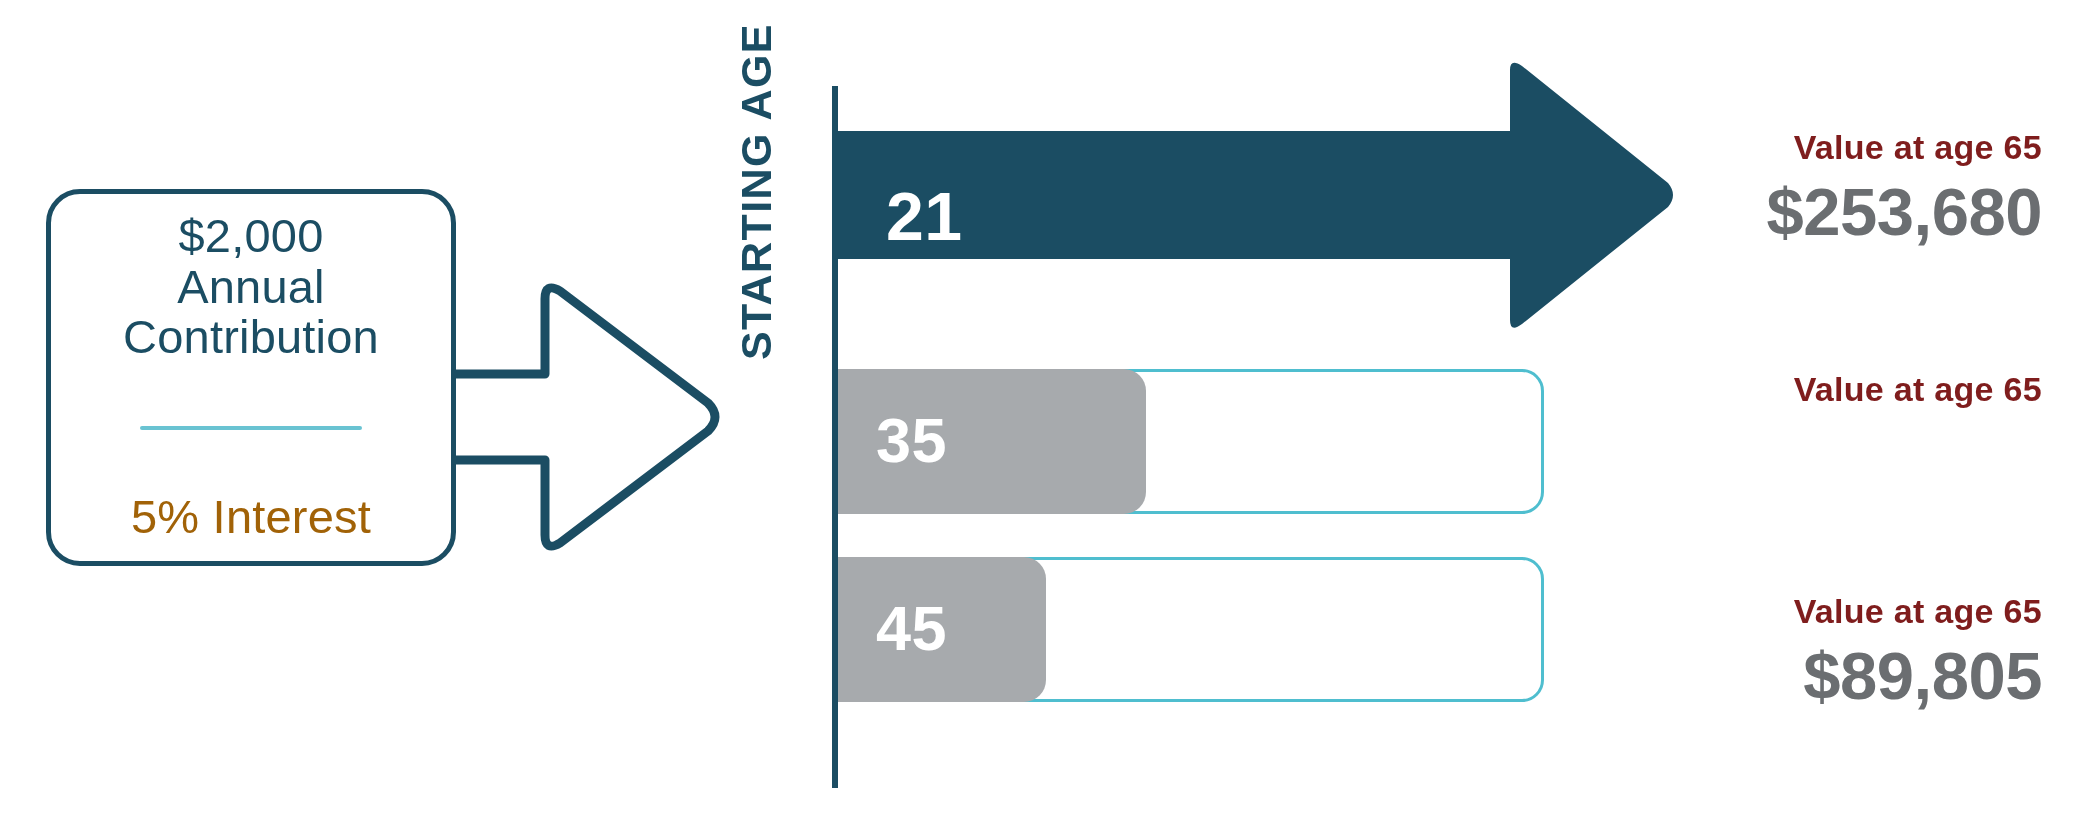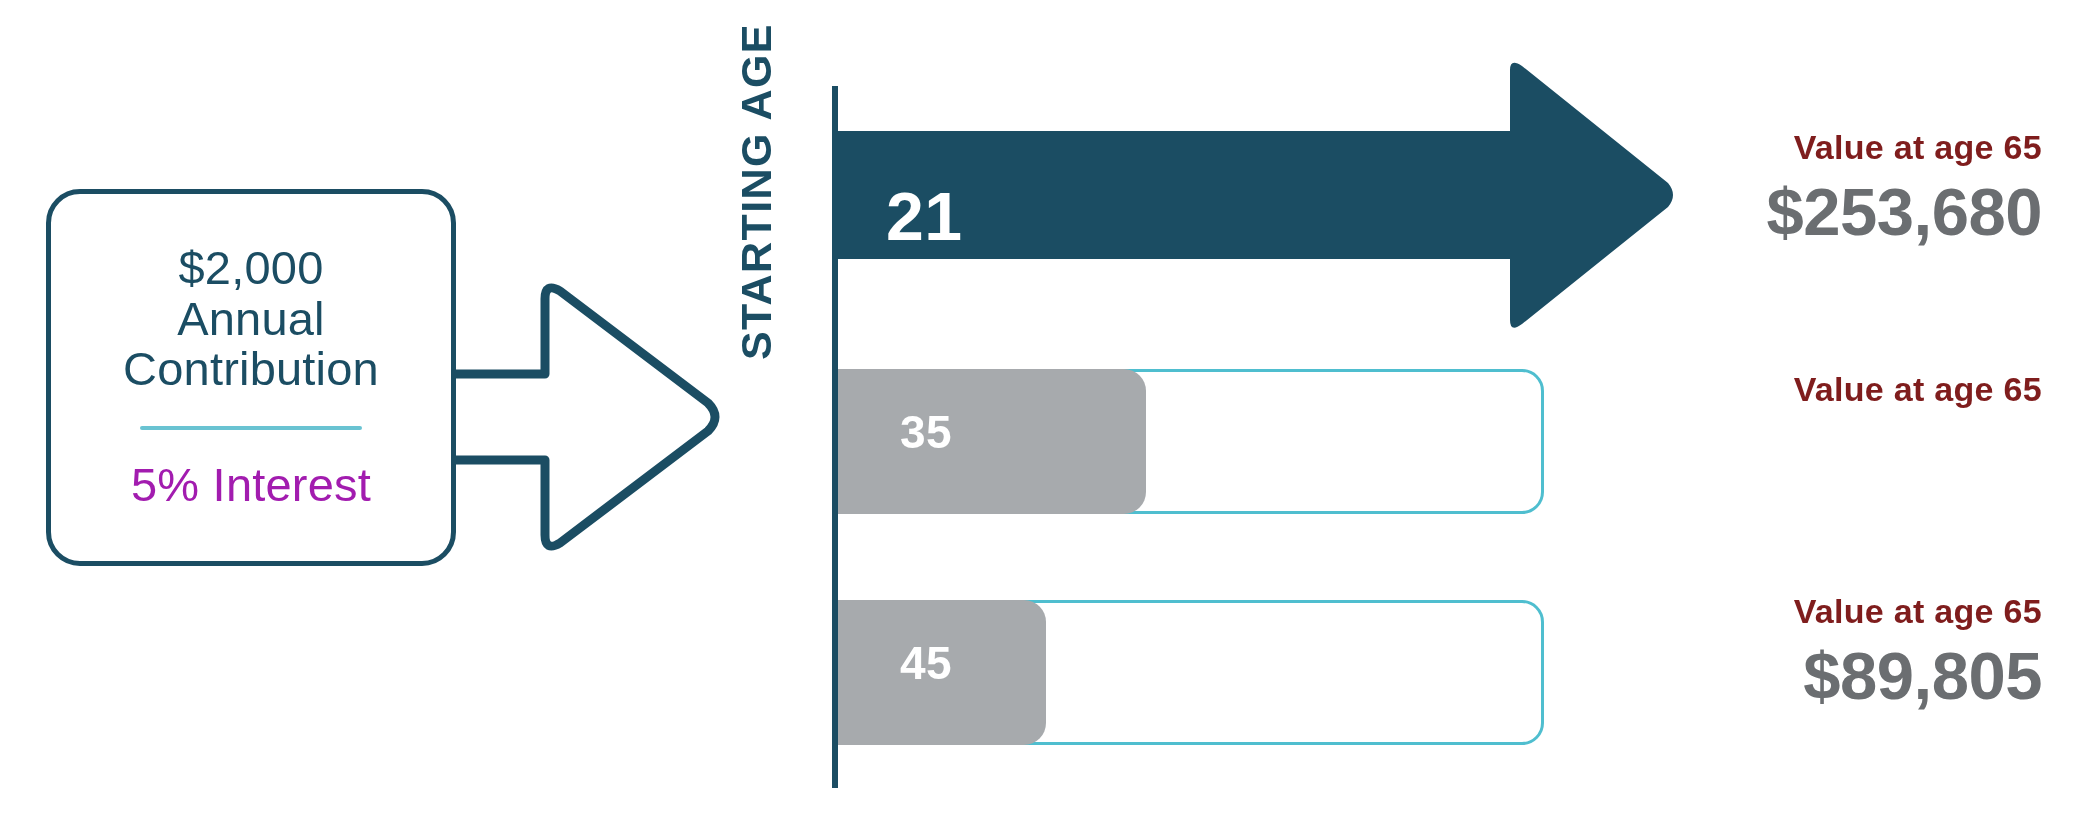--- a/index.html
+++ b/index.html
@@ -27,39 +27,40 @@
     width: 410px;
     height: 377px;
     box-sizing: border-box;
     border: 5px solid #1B4D63;
     border-radius: 34px;
     background: #ffffff;
     display: flex;
     flex-direction: column;
     align-items: center;
     justify-content: center;
+    gap: 32px;
   }
   .card-top-text {
     color: #1B4D63;
     font-size: 47px;
     line-height: 1.08;
     text-align: center;
     font-weight: 400;
     letter-spacing: 0.2px;
     white-space: pre-line;
   }
   .card-divider {
     width: 222px;
     height: 4px;
     background: #69C3D2;
     margin: 31px 0 27px 0;
     border-radius: 2px;
   }
   .card-bottom-text {
-    color: #a21caf;
+    color: #a16207;
     font-size: 47px;
     text-align: center;
     font-weight: 400;
     letter-spacing: 0.2px;
   }
 
   
   .outline-arrow {
     position: absolute;
     left: 452px;
@@ -120,25 +121,25 @@
     border-radius: 22px;
     background: #ffffff;
   }
   .fill {
     position: absolute;
     background: #A7AAAD;
     border-top-right-radius: 22px;
     border-bottom-right-radius: 22px;
   }
   .row-2 { top: 369px; width: 710px; height: 145px; }
-  .row-3 { top: 600px; width: 710px; height: 145px; }
+  .row-3 { top: 557px; width: 710px; height: 145px; }
   .row-2 .track, .row-3 .track { left: 0; top: 0; width: 706px; height: 145px; }
   .row-2 .fill { left: 0; top: 0; width: 308px; height: 145px; }
   .row-3 .fill { left: 0; top: 0; width: 208px; height: 145px; }
-  .row-2 .bar-label, .row-3 .bar-label { left: 38px; top: 40px; font-size: 46px; margin-left: 24px; }
+  .row-2 .bar-label, .row-3 .bar-label { left: 38px; top: 40px; font-size: 63px; }
 
   
   .value-block {
     position: absolute;
     right: 41px;
     text-align: right;
     width: 560px;
   }
   .value-caption {
     color: #7f1d1d;

